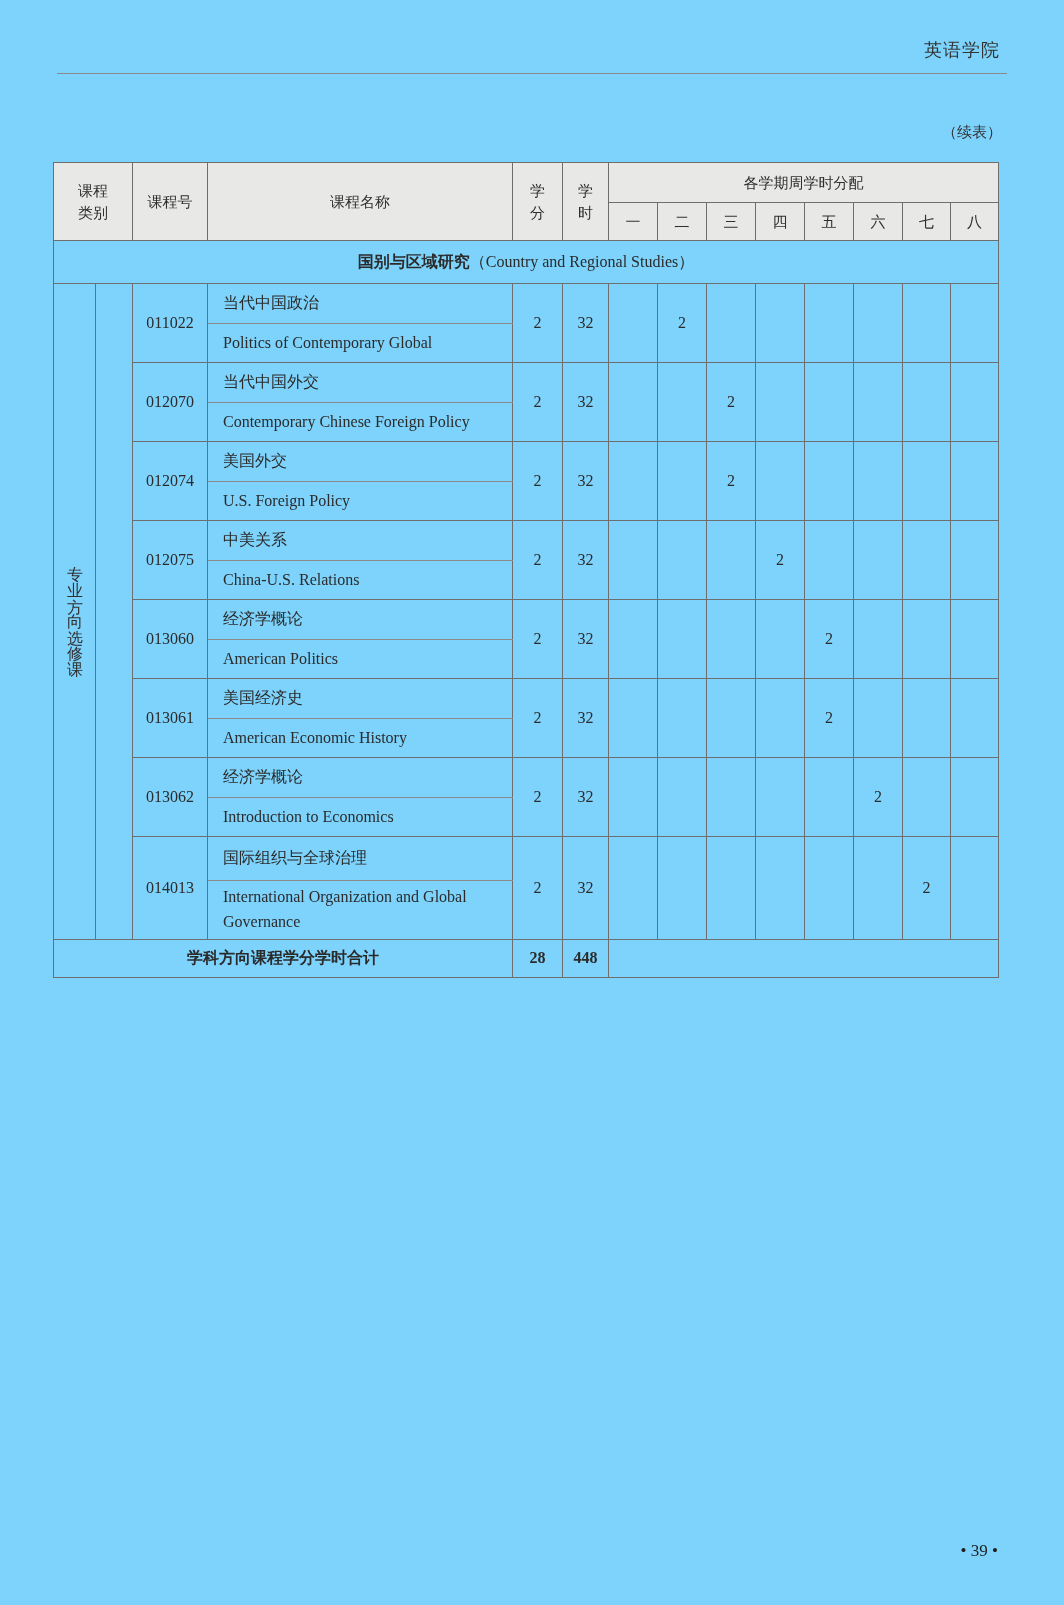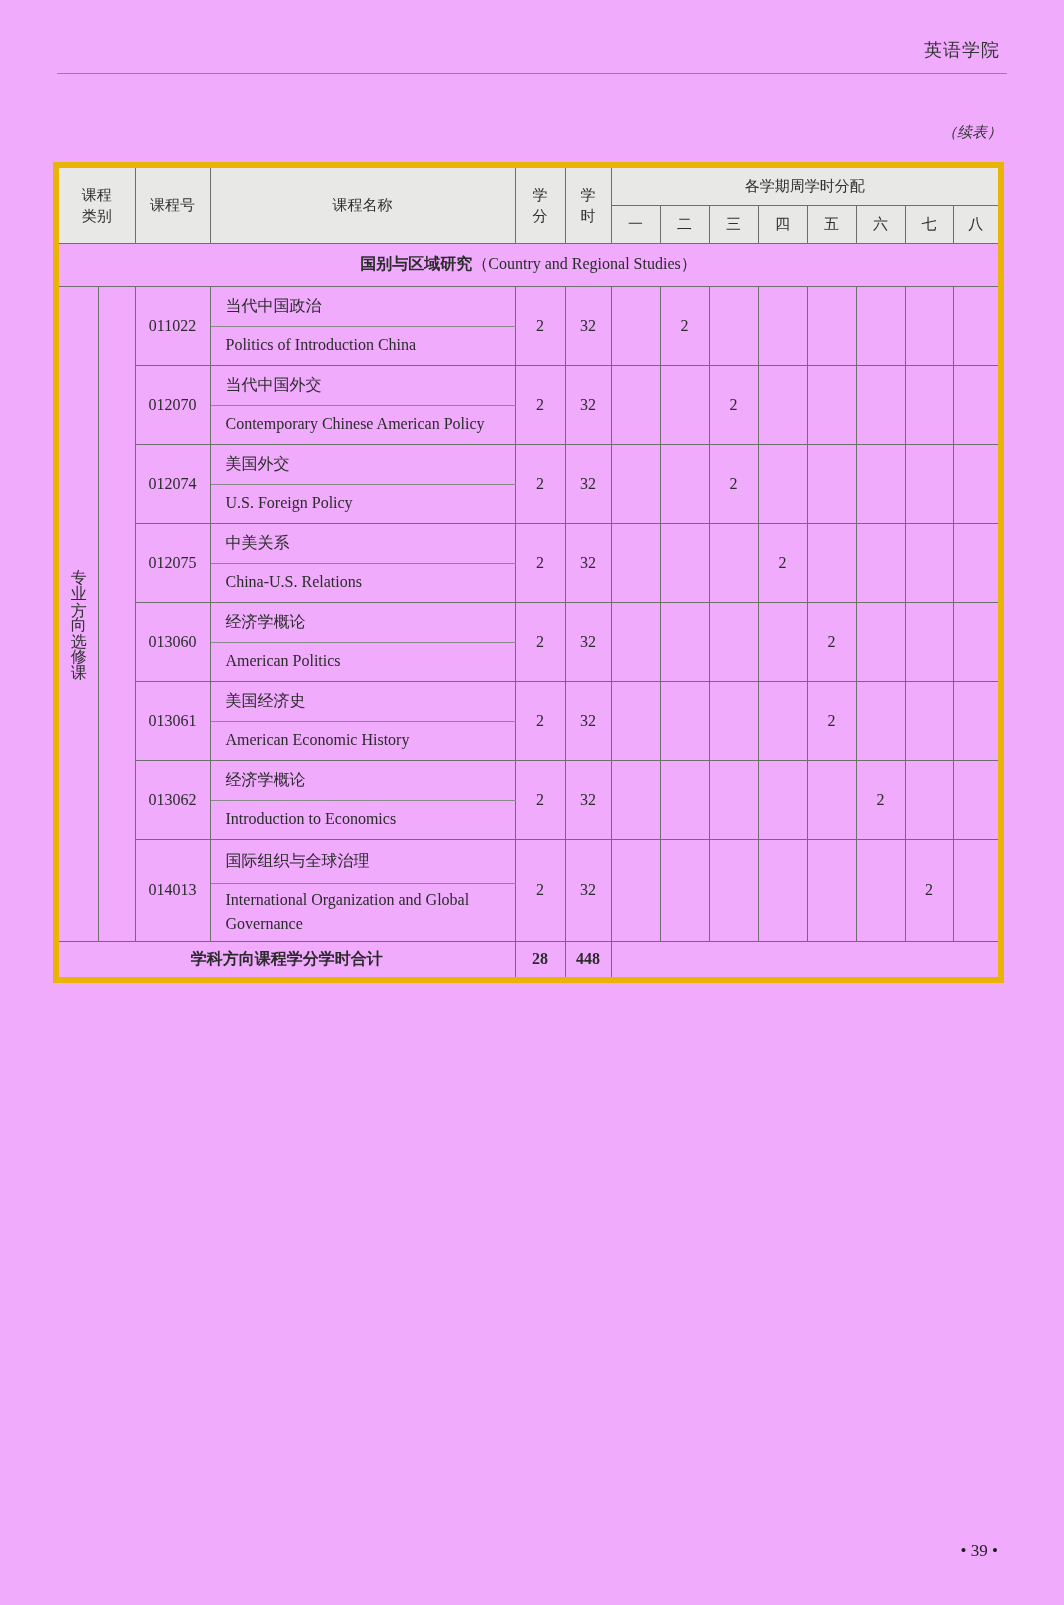--- a/index.html
+++ b/index.html
@@ -1,21 +1,21 @@
 <!DOCTYPE html>
 <html><head>
 <meta charset="utf-8">
 <style>
   * { margin: 0; padding: 0; box-sizing: border-box; }
   html, body { background: #ffffff; }
   .page {
     position: relative;
     width: 1064px;
     height: 1605px;
-    background: #f0abfc;
+    background: #7dd3fc;
     font-family: "Liberation Serif", "DejaVu Serif", serif;
     color: #2b2b2b;
     overflow: hidden;
   }
   .college-name {
     position: absolute;
     top: 38px;
     right: 64px;
     font-size: 18px;
     font-family: "Liberation Sans", "DejaVu Sans", sans-serif;
@@ -29,30 +29,29 @@
     width: 950px;
     height: 1px;
     background: #8a8a8a;
   }
   .continued-note {
     position: absolute;
     top: 123px;
     right: 62px;
     font-size: 15px;
     color: #333;
-    font-style: italic;
   }
   table.course-table {
     position: absolute;
     top: 162px;
     left: 53px;
     width: 945px;
     border-collapse: collapse;
     table-layout: fixed;
-    border: 6px solid #eab308;
+    border: 1px solid #eab308;
     font-size: 16px;
   }
   .course-table td {
     border: 1px solid #6e6e6e;
     text-align: center;
     vertical-align: middle;
     padding: 0;
     overflow: hidden;
   }
   tr.hdr td {
@@ -172,39 +171,39 @@
         <td rowspan="2"></td>
         <td rowspan="2">2</td>
         <td rowspan="2"></td>
         <td rowspan="2"></td>
         <td rowspan="2"></td>
         <td rowspan="2"></td>
         <td rowspan="2"></td>
         <td rowspan="2"></td>
       </tr>
       <tr class="r-en">
-        <td class="name name-en">Politics of Introduction China</td>
+        <td class="name name-en">Politics of Contemporary Global</td>
       </tr>
 
       <tr class="r-zh">
         <td rowspan="2">012070</td>
         <td class="name name-zh">当代中国外交</td>
         <td rowspan="2">2</td>
         <td rowspan="2">32</td>
         <td rowspan="2"></td>
         <td rowspan="2"></td>
         <td rowspan="2">2</td>
         <td rowspan="2"></td>
         <td rowspan="2"></td>
         <td rowspan="2"></td>
         <td rowspan="2"></td>
         <td rowspan="2"></td>
       </tr>
       <tr class="r-en">
-        <td class="name name-en">Contemporary Chinese American Policy</td>
+        <td class="name name-en">Contemporary Chinese Foreign Policy</td>
       </tr>
 
       <tr class="r-zh">
         <td rowspan="2">012074</td>
         <td class="name name-zh">美国外交</td>
         <td rowspan="2">2</td>
         <td rowspan="2">32</td>
         <td rowspan="2"></td>
         <td rowspan="2"></td>
         <td rowspan="2">2</td>

